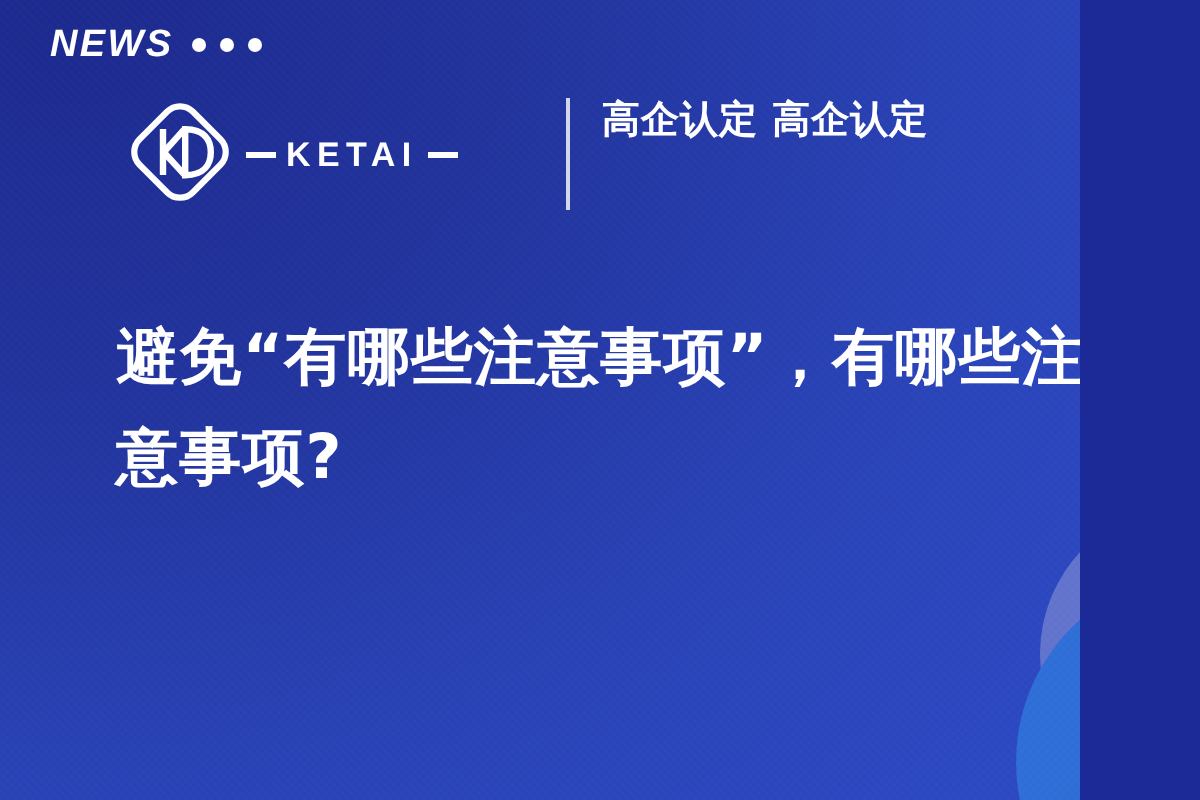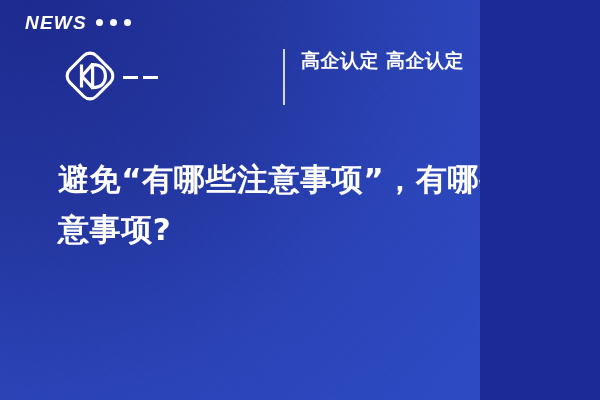--- a/index.html
+++ b/index.html
@@ -6,21 +6,21 @@
 
   html, body {
     width: 600px;
     height: 400px;
     overflow: hidden;
     background: #1b2a96;
   }
 
   .banner {
     position: relative;
-    width: 480px;
+    width: 540px;
     height: 400px;
     overflow: hidden;
     font-family: "Liberation Sans", "DejaVu Sans", sans-serif;
     background:
       radial-gradient(120% 140% at 6% 0%, #1d2a8f 0%, #23359f 38%, #2a44b8 72%, #2d49c4 100%);
     padding-left: 12px;
   }
 
   
   .deco-circle-light {
@@ -215,20 +215,21 @@
           <path d="M21.5 18.5 L21.5 41.5"></path>
           <path d="M21.8 30.2 L32.0 18.8"></path>
           <path d="M21.8 30.0 L32.4 41.6"></path>
         </g>
         <path d="M32.6 18.6 L32.6 41.6 C42.2 41.6 45.4 36.0 45.4 30.1 C45.4 24.2 42.2 18.6 32.6 18.6 Z" fill="none" stroke="#ffffff" stroke-width="3.2"></path>
       </svg>
     </span>
     <span class="logo-words">
       <span class="logo-latin">
         <i class="rule"></i>
+        <span class="txt">KETAI</span>
         <i class="rule"></i>
       </span>
     </span>
   </div>
 
   <div class="divider"></div>
 
   <div class="tagline">
     <div class="tagline-sub">高企认定 高企认定</div>
   </div>

